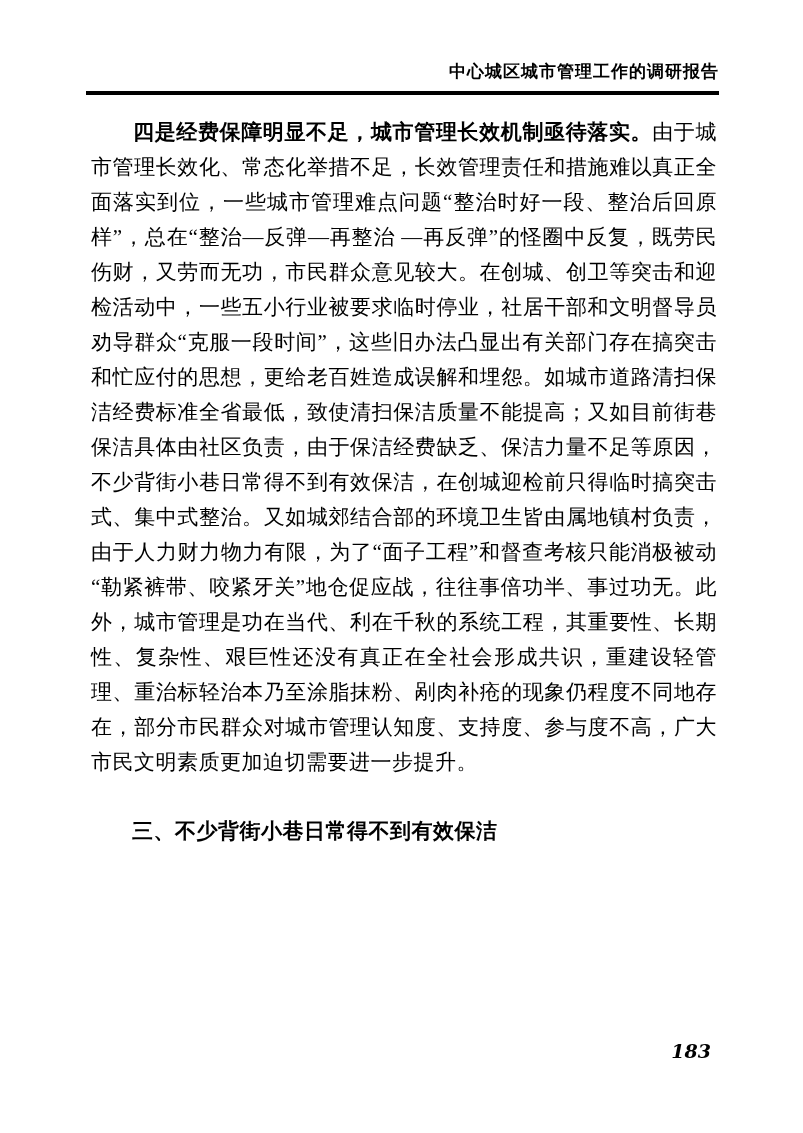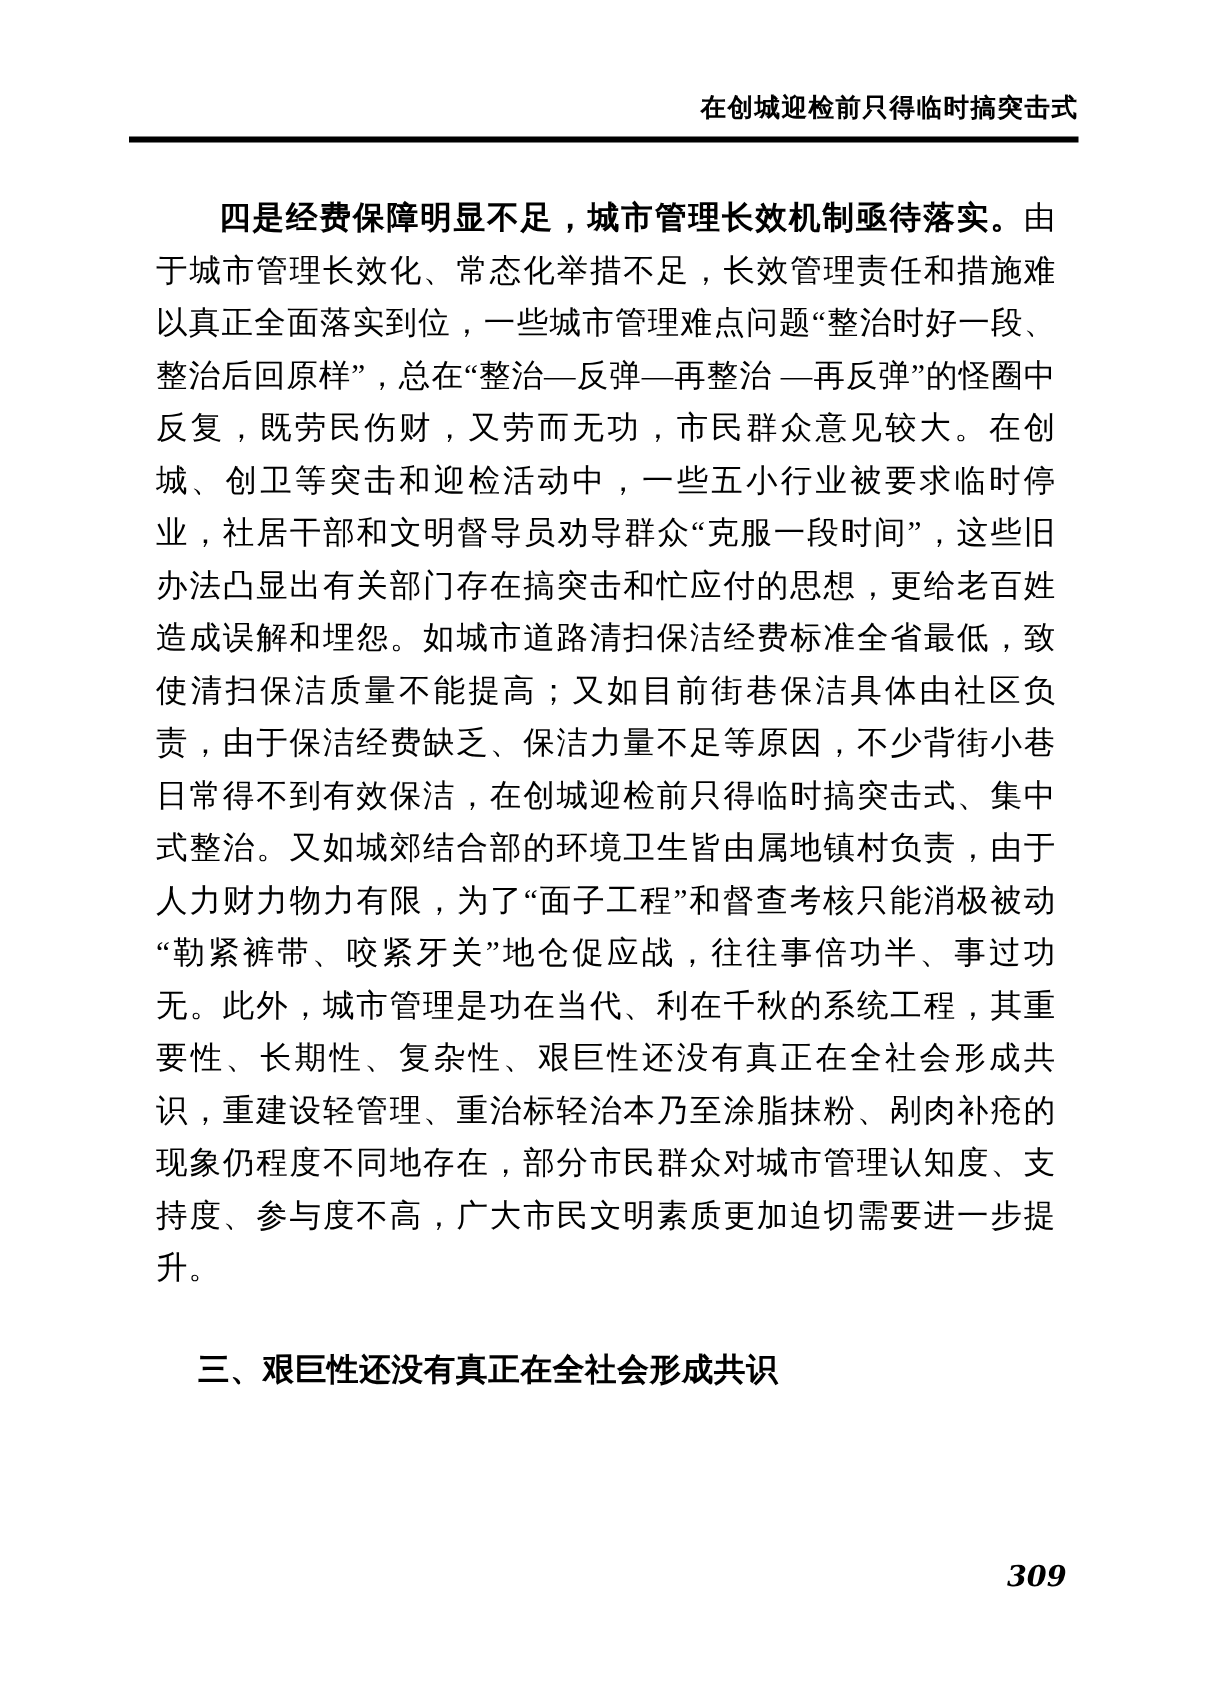--- a/index.html
+++ b/index.html
@@ -35,21 +35,21 @@
     height: 0;
     border-bottom: 4px solid #000000;
   }
   .body-text {
     position: absolute;
     left: 90px;
     right: 85px;
     top: 114px;
   }
   .para {
-    margin: 14px;
+    margin: 1px;
     font-size: 21px;
     line-height: 35px;
     text-align: justify;
     text-indent: 2em;
     letter-spacing: 0.5px;
   }
   .para .lead {
     font-weight: bold;
   }
   .section-heading {
@@ -73,26 +73,26 @@
     font-style: italic;
     font-family: "DejaVu Serif", "Liberation Serif", serif;
   }
 </style>
 </head>
 <body>
 
 <div class="page">
 
   <div class="header">
-    <div class="header-title">在创城迎检前只得临时搞突击式</div>
+    <div class="header-title">中心城区城市管理工作的调研报告</div>
     <div class="header-rule"></div>
   </div>
 
   <div class="body-text">
     <p class="para"><span class="lead">四是经费保障明显不足，城市管理长效机制亟待落实。</span><span>由于城市管理长效化、常态化举措不足，长效管理责任和措施难以真正全面落实到位，一些城市管理难点问题“整治时好一段、整治后回原样”，总在“整治—反弹—再整治 —再反弹”的怪圈中反复，既劳民伤财，又劳而无功，市民群众意见较大。在创城、创卫等突击和迎检活动中，一些五小行业被要求临时停业，社居干部和文明督导员劝导群众“克服一段时间”，这些旧办法凸显出有关部门存在搞突击和忙应付的思想，更给老百姓造成误解和埋怨。如城市道路清扫保洁经费标准全省最低，致使清扫保洁质量不能提高；又如目前街巷保洁具体由社区负责，由于保洁经费缺乏、保洁力量不足等原因，不少背街小巷日常得不到有效保洁，在创城迎检前只得临时搞突击式、集中式整治。又如城郊结合部的环境卫生皆由属地镇村负责，由于人力财力物力有限，为了“面子工程”和督查考核只能消极被动“勒紧裤带、咬紧牙关”地仓促应战，往往事倍功半、事过功无。此外，城市管理是功在当代、利在千秋的系统工程，其重要性、长期性、复杂性、艰巨性还没有真正在全社会形成共识，重建设轻管理、重治标轻治本乃至涂脂抹粉、剐肉补疮的现象仍程度不同地存在，部分市民群众对城市管理认知度、支持度、参与度不高，广大市民文明素质更加迫切需要进一步提升。</span></p>
 
-    <h2 class="section-heading">三、艰巨性还没有真正在全社会形成共识</h2>
+    <h2 class="section-heading">三、不少背街小巷日常得不到有效保洁</h2>
 
   </div>
 
-  <div class="page-number">309</div>
+  <div class="page-number">183</div>
 
 </div>
 
 </body></html>

